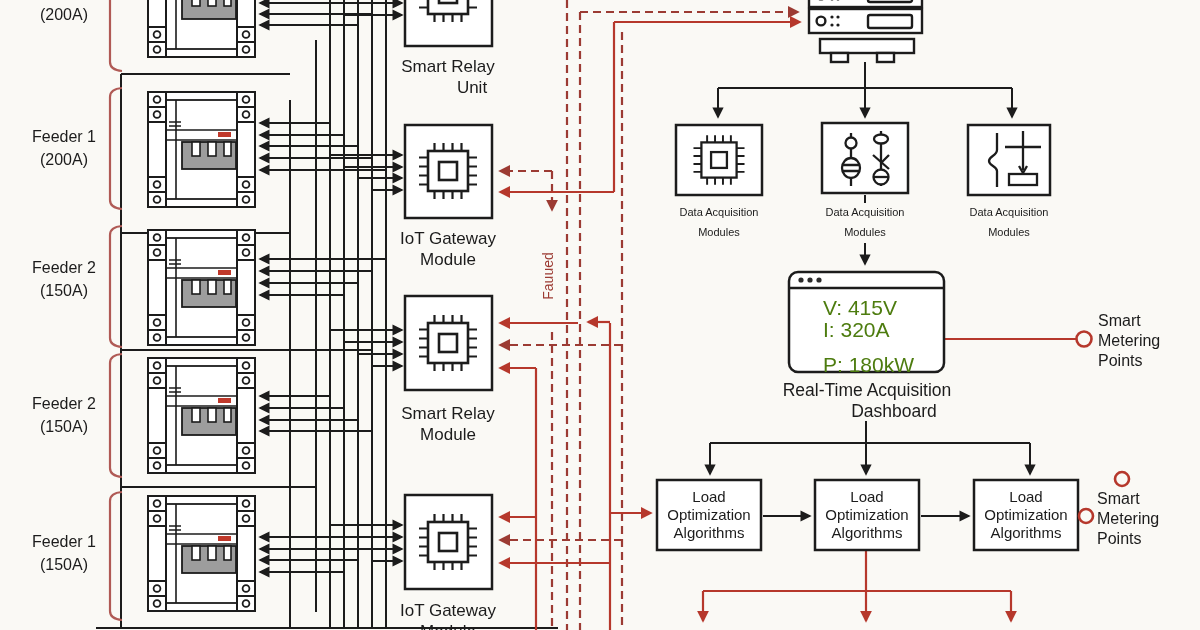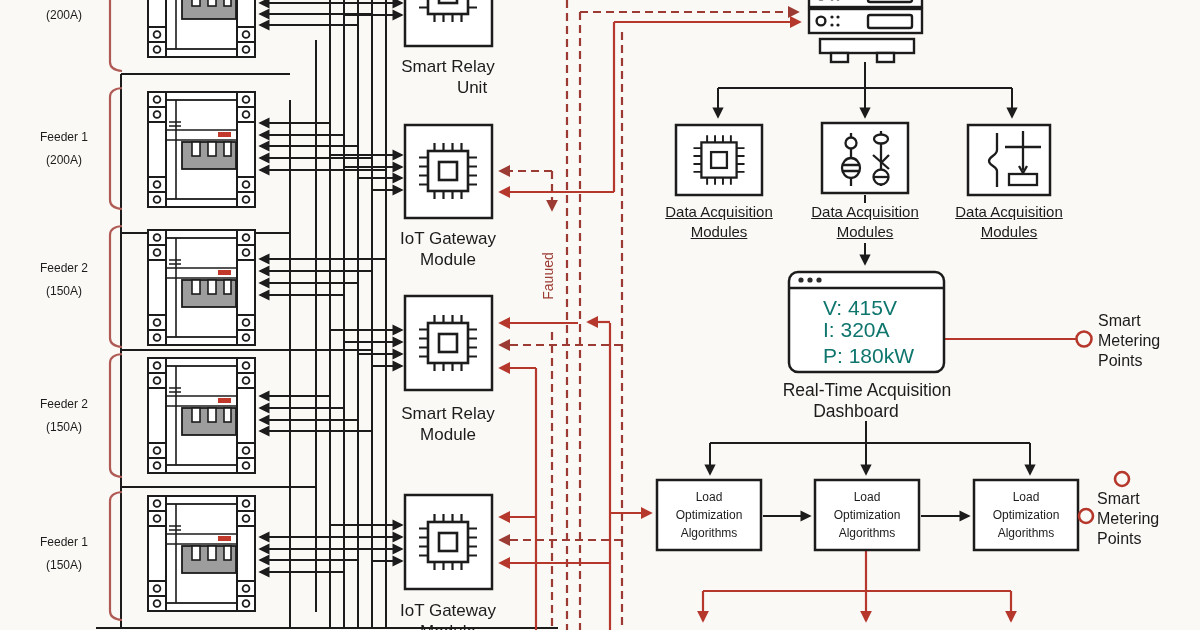--- a/index.html
+++ b/index.html
@@ -5,26 +5,26 @@
   html,body{margin:0;padding:0;}
   body{
     width:1200px;height:630px;position:relative;overflow:hidden;
     background:#faf9f5;
     font-family:"Liberation Sans","DejaVu Sans",sans-serif;
     color:#1c1c1c;
   }
   #wires{position:absolute;left:0;top:0;z-index:1;}
   .lbl{position:absolute;white-space:nowrap;z-index:2;}
   .ctr{transform:translateX(-50%);text-align:center;}
-  .feeder-lbl{font-size:12px;line-height:22px;}
+  .feeder-lbl{font-size:16px;line-height:22px;}
   .module-lbl{font-size:17px;line-height:21px;}
-  .daq-lbl{font-size:15px;line-height:20px;text-decoration:underline;}
-  .dash-val{font-size:21px;line-height:22px;color:#0f766e;}
+  .daq-lbl{font-size:11px;line-height:20px;}
+  .dash-val{font-size:21px;line-height:22px;color:#4d7c0f;}
   .dash-lbl{font-size:17.5px;line-height:21px;}
-  .load-lbl{font-size:12px;line-height:18px;}
+  .load-lbl{font-size:15px;line-height:18px;}
   .meter-lbl{font-size:16px;line-height:20px;}
   .rot-note{
     left:548px;top:276px;font-size:14px;color:#9c3b33;
     transform:translate(-50%,-50%) rotate(-90deg);
   }
 </style>
 </head>
 <body>
 
 <svg id="wires" width="1200" height="630" viewBox="0 0 1200 630">
@@ -290,23 +290,23 @@
 
 <div class="lbl ctr daq-lbl" style="left:719px;top:202px">Data Acquisition</div>
 <div class="lbl ctr daq-lbl" style="left:719px;top:222px">Modules</div>
 <div class="lbl ctr daq-lbl" style="left:865px;top:202px">Data Acquisition</div>
 <div class="lbl ctr daq-lbl" style="left:865px;top:222px">Modules</div>
 <div class="lbl ctr daq-lbl" style="left:1009px;top:202px">Data Acquisition</div>
 <div class="lbl ctr daq-lbl" style="left:1009px;top:222px">Modules</div>
 
 <div class="lbl dash-val" style="left:823px;top:297px">V: 415V</div>
 <div class="lbl dash-val" style="left:823px;top:319px">I: 320A</div>
-<div class="lbl dash-val" style="left:823px;top:345px">P: 180kW</div>
+<div class="lbl dash-val" style="left:823px;top:354px">P: 180kW</div>
 <div class="lbl ctr dash-lbl" style="left:867px;top:380px">Real-Time Acquisition</div>
-<div class="lbl ctr dash-lbl" style="left:856px;top:401px">Dashboard</div>
+<div class="lbl ctr dash-lbl" style="left:894px;top:401px">Dashboard</div>
 
 <div class="lbl ctr load-lbl" style="left:709px;top:488px">Load</div>
 <div class="lbl ctr load-lbl" style="left:709px;top:506px">Optimization</div>
 <div class="lbl ctr load-lbl" style="left:709px;top:524px">Algorithms</div>
 <div class="lbl ctr load-lbl" style="left:867px;top:488px">Load</div>
 <div class="lbl ctr load-lbl" style="left:867px;top:506px">Optimization</div>
 <div class="lbl ctr load-lbl" style="left:867px;top:524px">Algorithms</div>
 <div class="lbl ctr load-lbl" style="left:1026px;top:488px">Load</div>
 <div class="lbl ctr load-lbl" style="left:1026px;top:506px">Optimization</div>
 <div class="lbl ctr load-lbl" style="left:1026px;top:524px">Algorithms</div>

